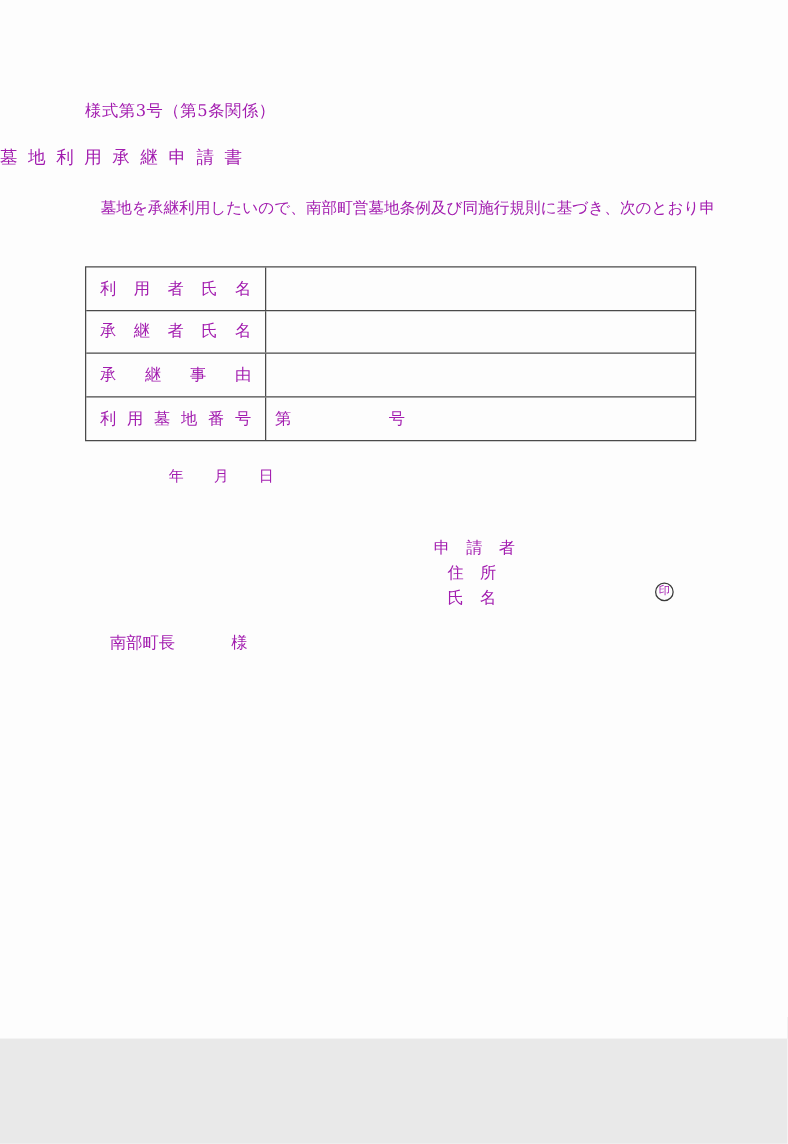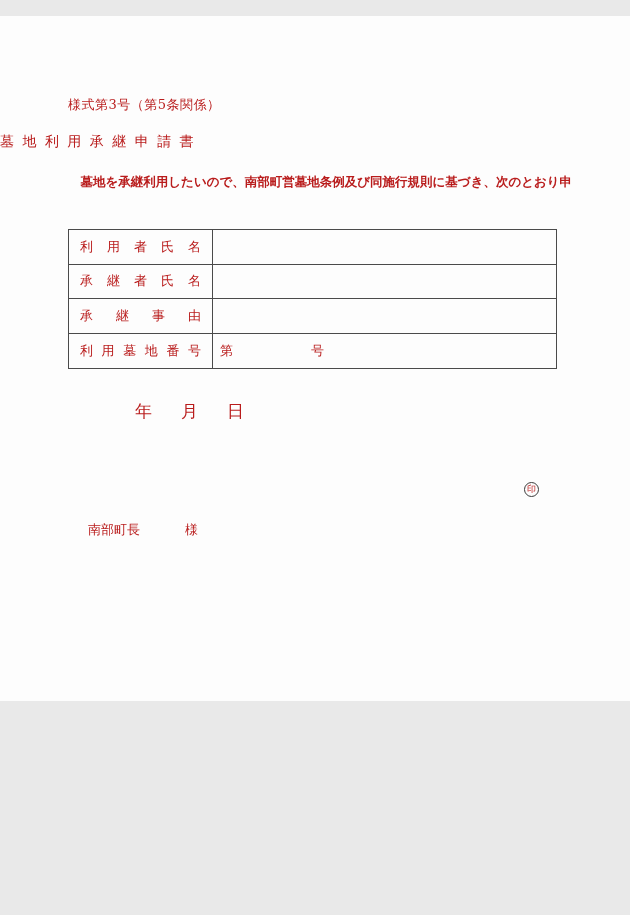--- a/index.html
+++ b/index.html
@@ -1,24 +1,24 @@
 <!DOCTYPE html>
 <html><head>
 <meta charset="utf-8">
 <style>
   * { margin: 0; padding: 0; box-sizing: border-box; }
   html, body { background: #e9e9e9; }
   .page {
     position: relative;
     width: 630px;
-    height: 685px;
-    margin: 16px auto;
+    height: 831px;
+    margin: 0 auto;
     background: #fdfdfd;
     font-family: "DejaVu Serif", "Liberation Serif", serif;
-    color: #b91c1c;
+    color: #a21caf;
     overflow: hidden;
   }
   .form-number {
     position: absolute;
     left: 68px;
     top: 80px;
     font-size: 13px;
     letter-spacing: 0.5px;
     white-space: nowrap;
   }
@@ -33,21 +33,20 @@
     white-space: nowrap;
   }
   .body-text {
     position: absolute;
     left: 68px;
     top: 156px;
     width: 500px;
     font-size: 12.5px;
     line-height: 20.5px;
     white-space: nowrap;
-    font-weight: bold;
   }
   .app-table {
     position: absolute;
     left: 68px;
     top: 213px;
     width: 489px;
     border: 1px solid #4a4a4a;
     background: #fdfdfd;
   }
   .trow {
@@ -68,22 +67,22 @@
     flex: 1;
     display: flex;
     align-items: center;
     font-size: 13px;
     padding-left: 7px;
   }
   .vsuffix { margin-left: 78px; }
   .date-line {
     position: absolute;
     left: 135px;
-    top: 384px;
-    font-size: 17px;
+    top: 373px;
+    font-size: 12px;
     letter-spacing: 6px;
     white-space: nowrap;
   }
   .applicant {
     position: absolute;
     left: 347px;
     top: 429px;
     font-size: 13px;
     line-height: 20px;
     white-space: nowrap;
@@ -166,20 +165,25 @@
         </div>
         <div class="tvalue">
           <span>第</span>
           <span class="vsuffix">号</span>
         </div>
       </div>
     </div>
 
   <div class="date-line">年　月　日</div>
 
+  <div class="applicant">
+    <div>申　請　者</div>
+    <div class="indent">住　所</div>
+    <div class="indent">氏　名</div>
+  </div>
 
   <div class="seal">印</div>
 
   <div class="addressee">
     <span>南部町長</span><span class="honorific">様</span>
   </div>
 
 </div>
 
 </body></html>

